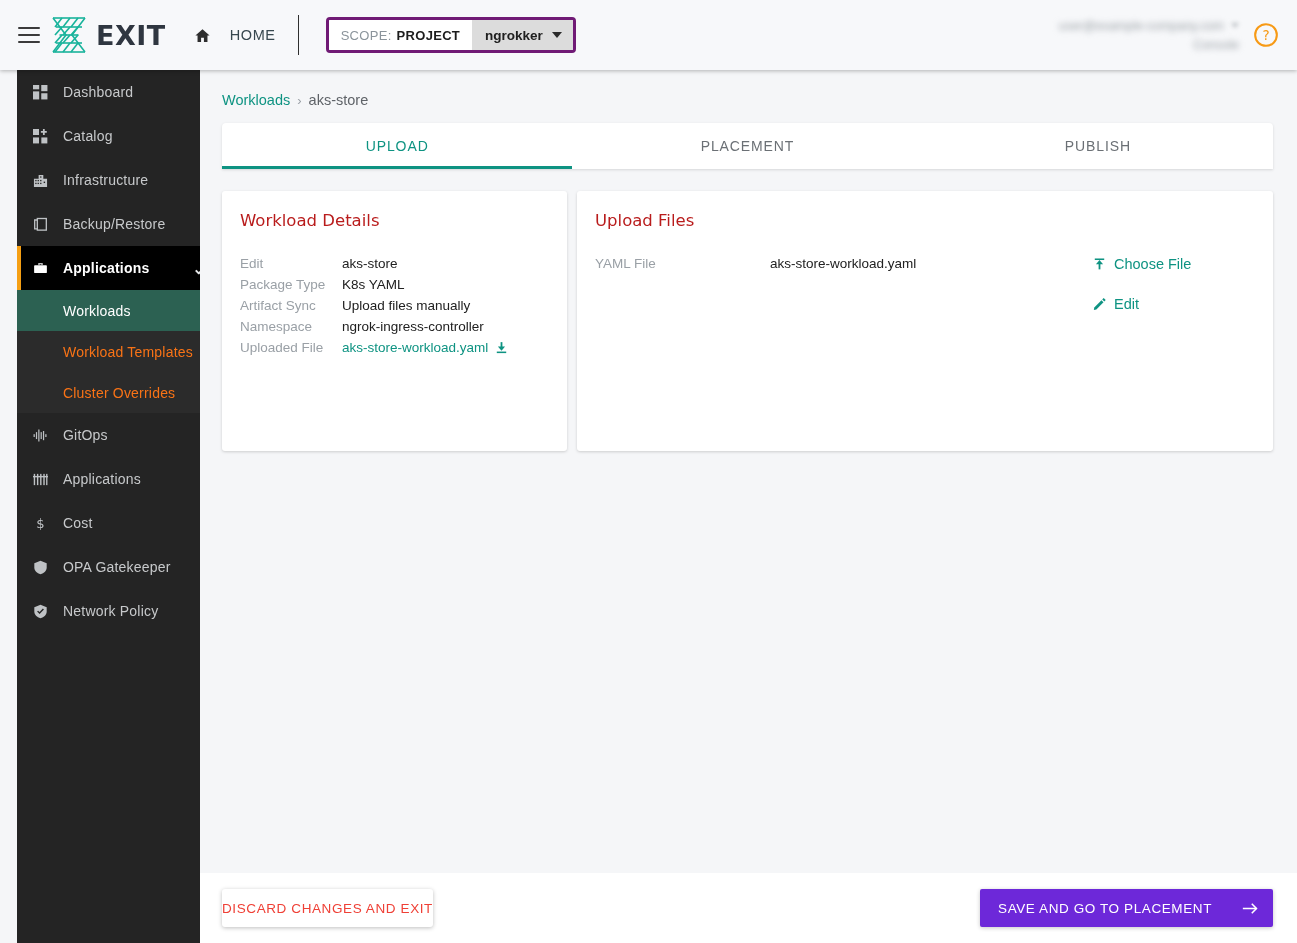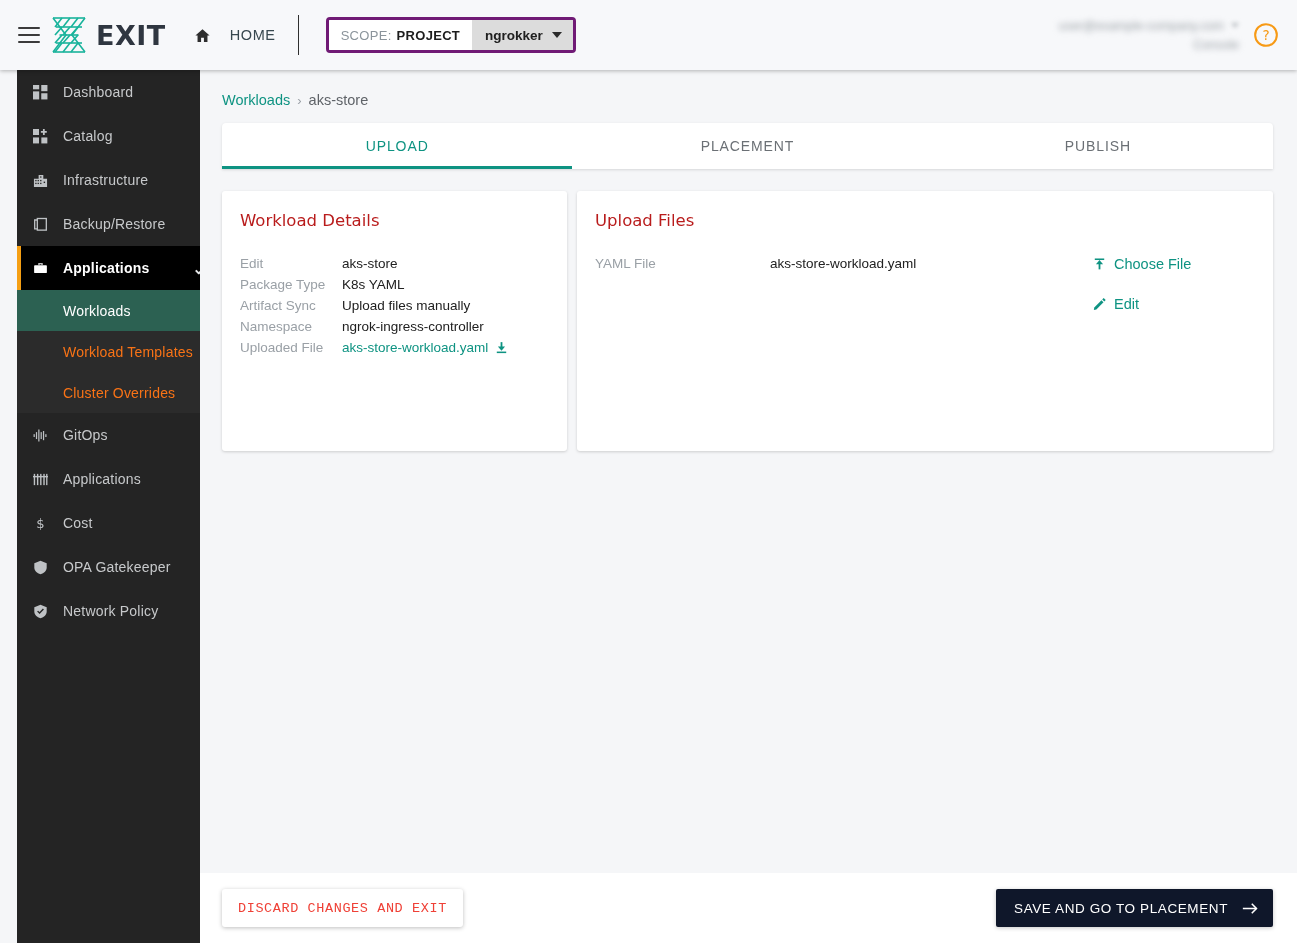--- a/index.html
+++ b/index.html
@@ -151,29 +151,29 @@
   .act-link { display: flex; align-items: center; gap: 8px; color: #0e9382;
               font-size: 14.5px; cursor: pointer; }
 
   
   .footer {
     position: absolute; left: 200px; top: 873px; width: 1097px; height: 70px;
     background: #ffffff; display: flex; align-items: center;
     padding: 0 24px 0 22px;
   }
   .btn-discard {
-    height: 38px; padding: 0 16px; background: #ffffff; color: #ef4036;
+    height: 38px; padding: 0 0; background: #ffffff; color: #ef4036;
     border: none; border-radius: 3px; font-size: 13.5px; letter-spacing: .6px;
     box-shadow: 0 1px 4px rgba(0,0,0,.26); cursor: pointer;
-    font-family: Liberation Mono, monospace;
+    font-family: Liberation Sans, sans-serif;
   }
   .btn-save {
-    margin-left: auto; height: 38px; padding: 0 14px 0 18px; background: #0f172a;
+    margin-left: auto; height: 38px; padding: 0 14px 0 18px; background: #6d28d9;
     color: #ffffff; border: none; border-radius: 2px; font-size: 13.5px; letter-spacing: .6px;
-    display: flex; align-items: center; gap: 14px; cursor: pointer;
+    display: flex; align-items: center; gap: 30px; cursor: pointer;
     box-shadow: 0 1px 4px rgba(0,0,0,.22);
     font-family: "Liberation Sans", sans-serif;
   }
 </style>
 </head>
 <body>
 
 <div id="app">
 
   <div class="header">

